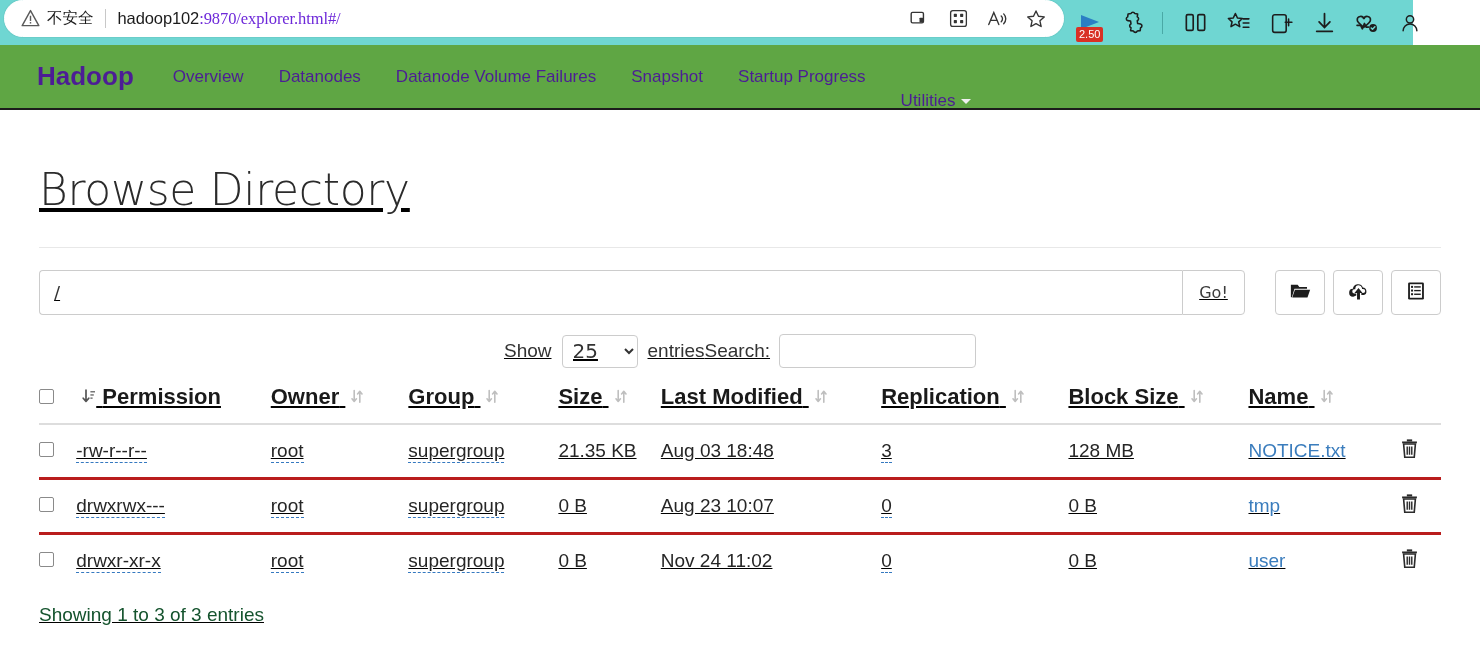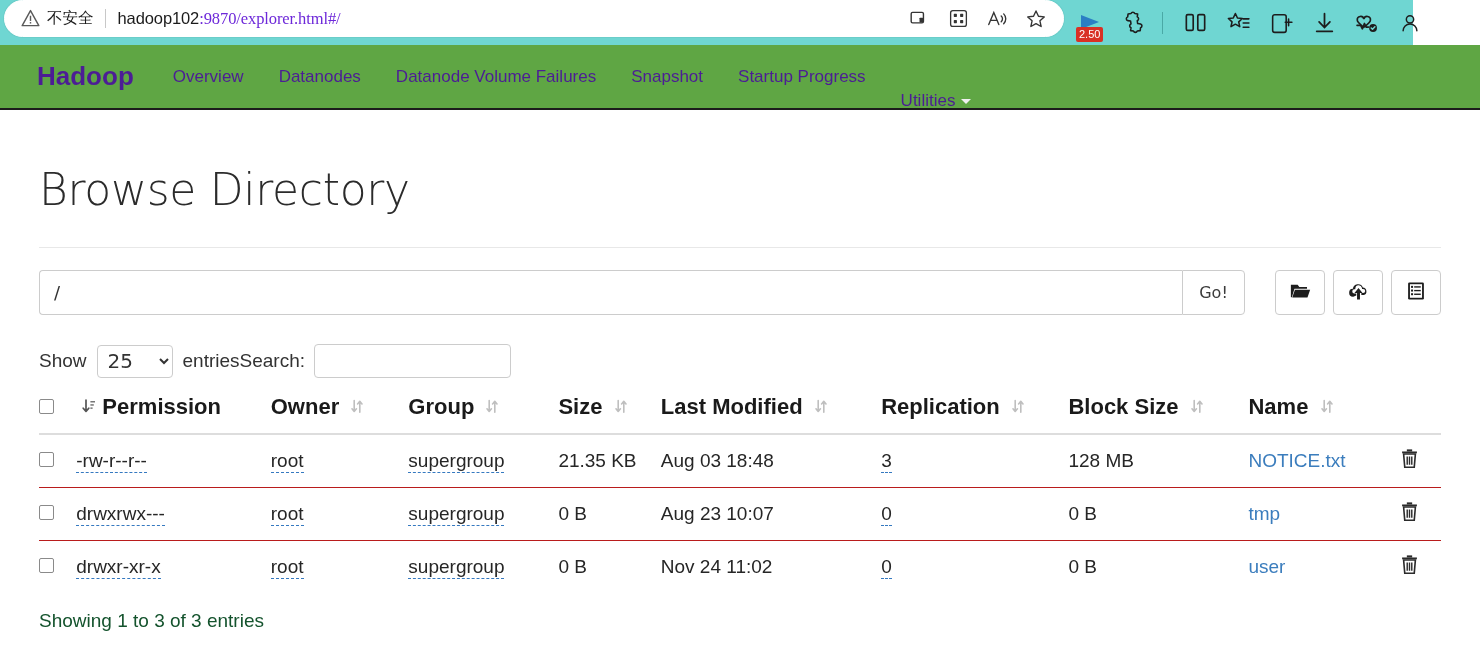--- a/index.html
+++ b/index.html
@@ -91,21 +91,21 @@
   .caret {
     display: inline-block;
     width: 0; height: 0; margin-left: 6px;
     border-left: 5px solid transparent;
     border-right: 5px solid transparent;
     border-top: 5px solid #f0f0f0;
     vertical-align: middle;
   }
 
   
-  .page { position: relative; width: 1480px; padding: 0 39px; }
+  .page { position: relative; width: 1480px; padding: 0 39px; text-decoration: underline; }
   .page-title {
     font-size: 44px; font-weight: 300; color: #2b2b2b;
     margin: 54px 0 0 0; letter-spacing: -0.3px;
     font-family: "DejaVu Sans", sans-serif;
   }
   .title-rule {
     border-top: 1px solid #e8e8e8;
     margin: 32px 0 0 0;
   }
 
@@ -135,22 +135,22 @@
     border: 1px solid #cccccc; border-radius: 4px;
     background: #ffffff;
     display: flex; align-items: center; justify-content: center;
     margin-left: 8px; cursor: pointer;
   }
   .action-btn:first-child { margin-left: 0; }
 
   
   .controls-row {
     display: flex; align-items: center;
-    justify-content: flex-start;
-    margin-top: 29px;
+    justify-content: center;
+    margin-top: 19px;
   }
   .show-block { display: flex; align-items: center; font-size: 19px; color: #333; }
   .entries-select {
     width: 76px; height: 33px;
     margin: 0 10px; padding: 0 6px;
     border: 1px solid #cccccc; border-radius: 4px;
     background: #ffffff; color: #333; font-size: 20px;
     font-family: "DejaVu Sans", sans-serif;
   }
   .search-block { display: flex; align-items: center; font-size: 19px; color: #333; }
@@ -166,21 +166,21 @@
   table.fs-table thead th {
     font-size: 22px; font-weight: bold; color: #1a1a1a;
     text-align: left; padding: 4px 0 13px 0;
     border-bottom: 2px solid #dddddd;
     white-space: nowrap;
     vertical-align: bottom;
   }
   table.fs-table tbody td {
     font-size: 19px; color: #262626;
     padding: 13px 0 13px 0;
-    border-top: 1px solid #b91c1c;
+    border-top: 3px solid #b91c1c;
     white-space: nowrap;
     vertical-align: middle;
   }
   table.fs-table tbody tr:first-child td { border-top: none; }
   .col-check { width: 36px; }
   .col-perm  { width: 188px; }
   .col-owner { width: 133px; }
   .col-group { width: 145px; }
   .col-size  { width: 99px; }
   .col-mod   { width: 213px; }

